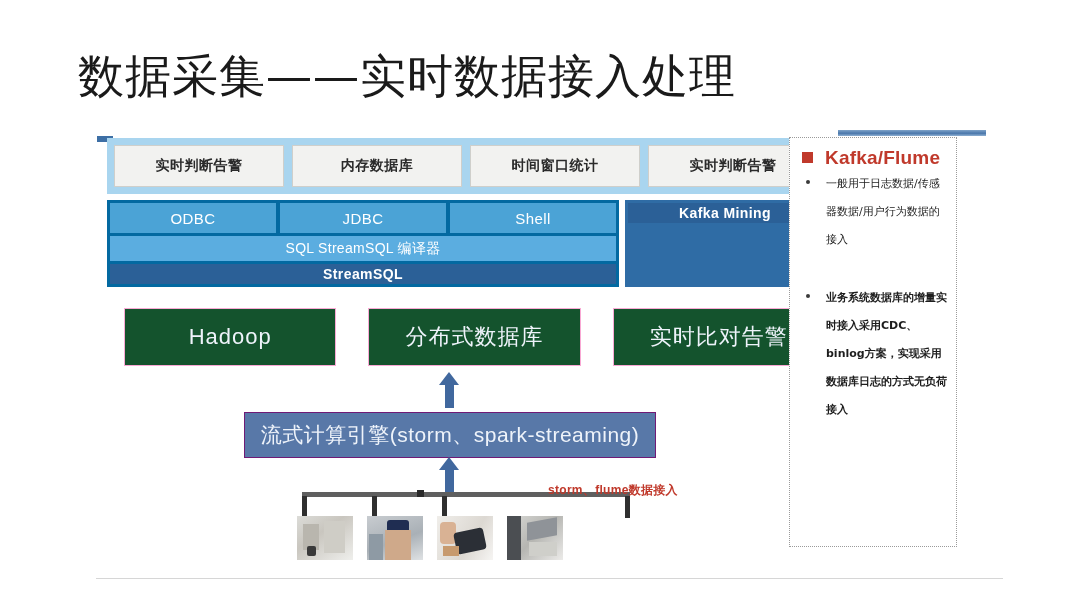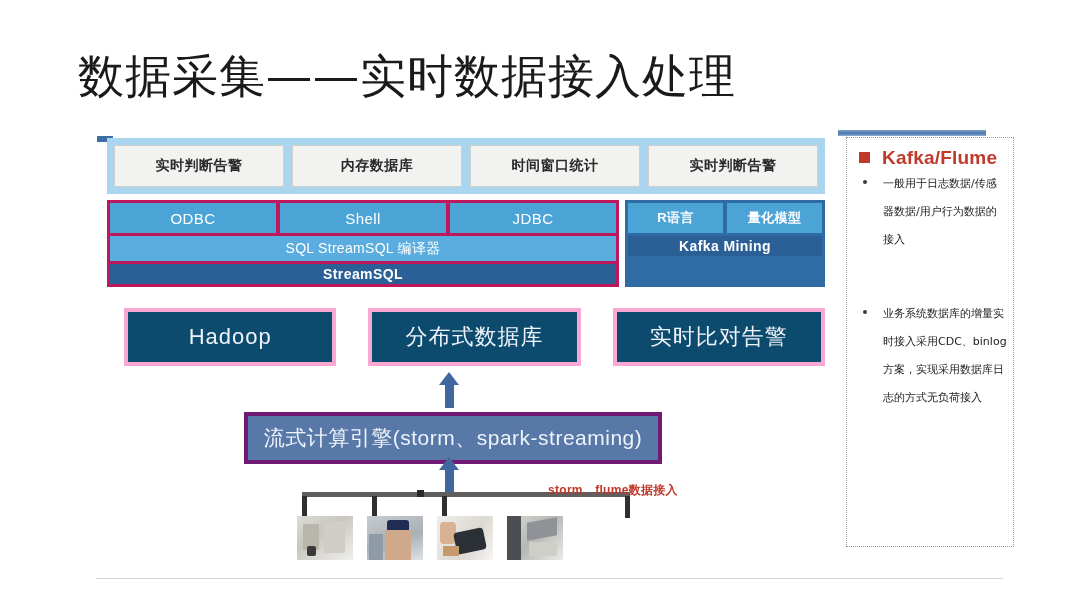--- a/index.html
+++ b/index.html
@@ -69,21 +69,21 @@
   
   .mid-stack {
     position: absolute;
     left: 10px; top: 70px;
     width: 718px; height: 87px;
     display: flex;
     gap: 6px;
   }
   .mid-left {
     width: 512px;
-    background: #be185d;
+    background: #0369a1;
     padding: 3px;
     box-sizing: border-box;
     display: flex;
     flex-direction: column;
     gap: 3px;
   }
   .mid-right {
     flex: 1;
     background: #2f6ca5;
     padding: 3px;
@@ -133,22 +133,22 @@
   
   .storage-row {
     position: absolute;
     left: 20px; top: 178px;
     width: 708px; height: 58px;
     display: flex;
     gap: 25px;
   }
   .storage-box {
     flex: 1;
-    background: #0c4a6e;
-    border: 4px solid #f9a8d4;
+    background: #14532d;
+    border: 1px solid #f9a8d4;
     color: #eef3fa;
     font-size: 22px;
     display: flex;
     align-items: center;
     justify-content: center;
     letter-spacing: 1px;
     margin-left: 7px;
   }
   .arrow-shaft {
     position: absolute;
@@ -162,21 +162,21 @@
     border-right: 10px solid transparent;
     border-bottom: 13px solid #41689e;
   }
 
   
   .engine-box {
     position: absolute;
     left: 147px; top: 282px;
     width: 410px; height: 44px;
     background: #5878a8;
-    border: 4px solid #701a75;
+    border: 1px solid #701a75;
     color: #eef3fa;
     font-size: 21px;
     display: flex;
     align-items: center;
     justify-content: center;
     letter-spacing: 0.5px;
   }
 
   
   .bracket-h {
@@ -215,21 +215,21 @@
     font-size: 12px;
     font-weight: bold;
     color: #c0392b;
     white-space: nowrap;
     letter-spacing: 0.3px;
   }
 
   
   #sidebar {
     position: absolute;
-    left: 846px; top: 137px;
+    left: 789px; top: 137px;
     width: 168px; height: 410px;
     border: 1px dotted #9a9a9a;
     box-sizing: border-box;
     background: #ffffff;
   }
   .sidebar-topbar {
     position: absolute;
     left: 838px; top: 130px;
     width: 148px; height: 6px;
     background: linear-gradient(to bottom, #7fa3c9 0%, #4a77ab 55%, #8fb0d2 100%);
@@ -261,21 +261,21 @@
     letter-spacing: 0.2px;
   }
   .side-text {
     color: #1d1d1d;
     font-size: 11px;
     line-height: 28px;
     font-family: "DejaVu Sans", "Liberation Sans", sans-serif;
     letter-spacing: 0px;
   }
   .side-item.first { margin-top: 8px; }
-  .side-item.second { margin-top: 46px; }
+  .side-item.second { margin-top: 30px; font-weight: bold; }
 
   
   .bottom-rule {
     position: absolute;
     left: 96px; top: 578px;
     width: 907px; height: 1px;
     background: #d6d6d6;
   }
 </style>
 </head>
@@ -294,32 +294,28 @@
       <div class="app-box">内存数据库</div>
       <div class="app-box">时间窗口统计</div>
       <div class="app-box">实时判断告警</div>
     </div>
 
     <div class="mid-stack">
 
       <div class="mid-left">
         <div class="iface-row">
           <div class="iface-cell">ODBC</div>
+          <div class="iface-cell">JDBC</div>
           <div class="iface-cell">Shell</div>
-          <div class="iface-cell">JDBC</div>
         </div>
         <div class="compiler-row">SQL StreamSQL 编译器</div>
         <div class="base-row">StreamSQL</div>
       </div>
 
       <div class="mid-right">
-        <div class="iface-row">
-          <div class="iface-cell cn">R语言</div>
-          <div class="iface-cell cn">量化模型</div>
-        </div>
         <div class="base-row">Kafka Mining</div>
       </div>
 
     </div>
 
     <div class="storage-row">
       <div class="storage-box">Hadoop</div>
       <div class="storage-box">分布式数据库</div>
       <div class="storage-box">实时比对告警</div>
     </div>

